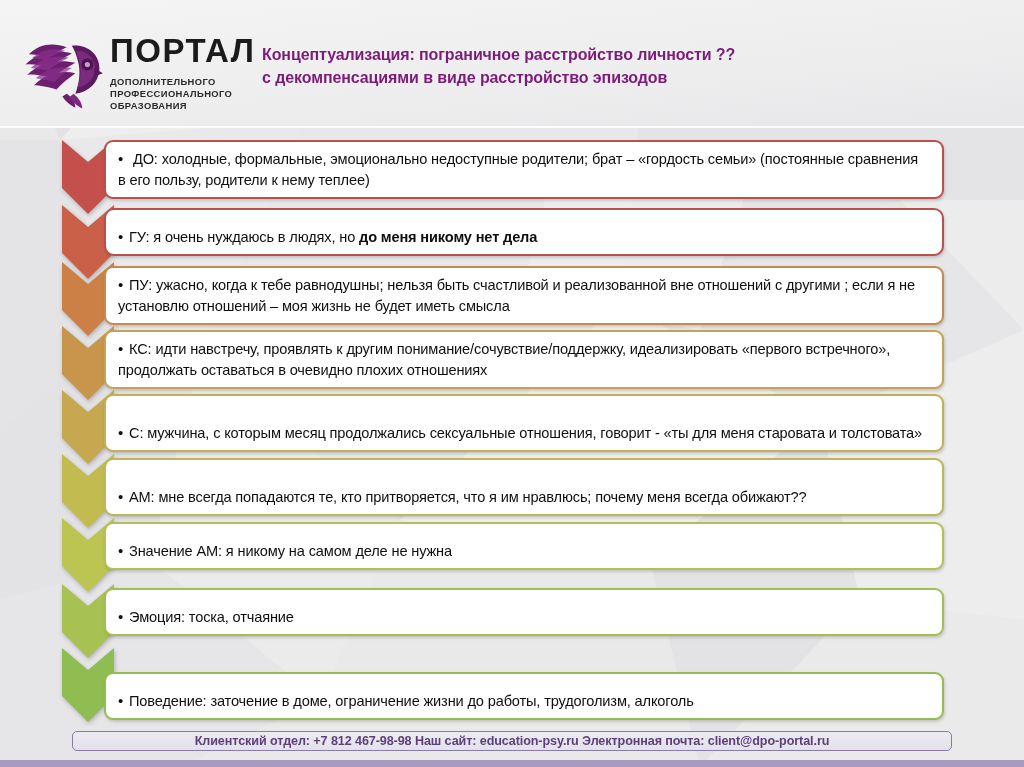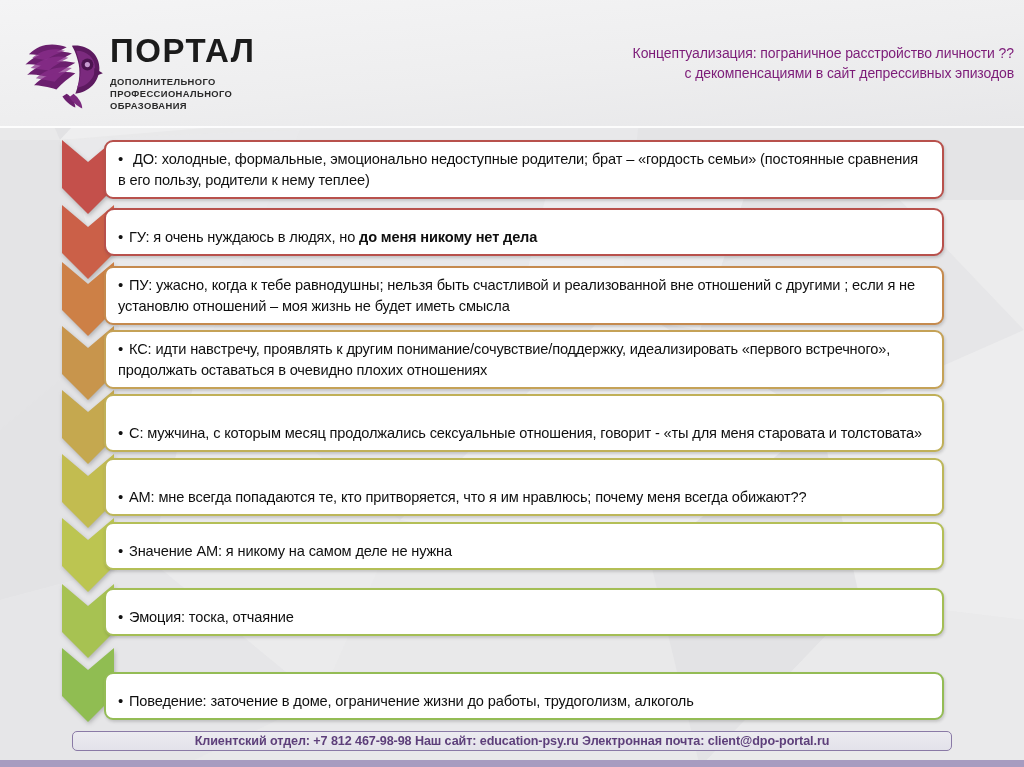--- a/index.html
+++ b/index.html
@@ -87,25 +87,25 @@
     color: #2a2a2a;
     line-height: 1.28;
     margin-top: 9px;
   }
 
   .slide-title {
     position: absolute;
     left: 262px;
     top: 44px;
     width: 752px;
-    text-align: right;
+    text-align: left;
     color: #7c1b78;
     font-family: "Liberation Sans", sans-serif;
-    font-weight: normal;
-    font-size: 14px;
+    font-weight: bold;
+    font-size: 16px;
     line-height: 1.42;
     letter-spacing: -0.1px;
     z-index: 3;
   }
   .slide-title .l2 { display: block; }
 
   
   .chevron-col {
     position: absolute;
     left: 62px;
@@ -256,21 +256,21 @@
       <div class="logo-sub">
         <div>ДОПОЛНИТЕЛЬНОГО</div>
         <div>ПРОФЕССИОНАЛЬНОГО</div>
         <div>ОБРАЗОВАНИЯ</div>
       </div>
     </div>
   </div>
 
   <div class="slide-title">
     <span>Концептуализация: пограничное расстройство личности ??</span>
-    <span class="l2">с декомпенсациями в сайт депрессивных эпизодов</span>
+    <span class="l2">с декомпенсациями в виде расстройство эпизодов</span>
   </div>
 
   <div class="chevron-col" id="chevron-col">
       <div class="chev" style="top: 0px; height: 74px;"><svg class="shape" viewBox="0 0 52 74" preserveAspectRatio="none">
           <polygon points="0,0 26,22 52,0 52,48 26,74 0,48" fill="#c4504b"></polygon>
         </svg></div>
       <div class="chev" style="top: 65px; height: 74px;"><svg class="shape" viewBox="0 0 52 74" preserveAspectRatio="none">
           <polygon points="0,0 26,22 52,0 52,48 26,74 0,48" fill="#cb6048"></polygon>
         </svg></div>
       <div class="chev" style="top: 122px; height: 74px;"><svg class="shape" viewBox="0 0 52 74" preserveAspectRatio="none">

